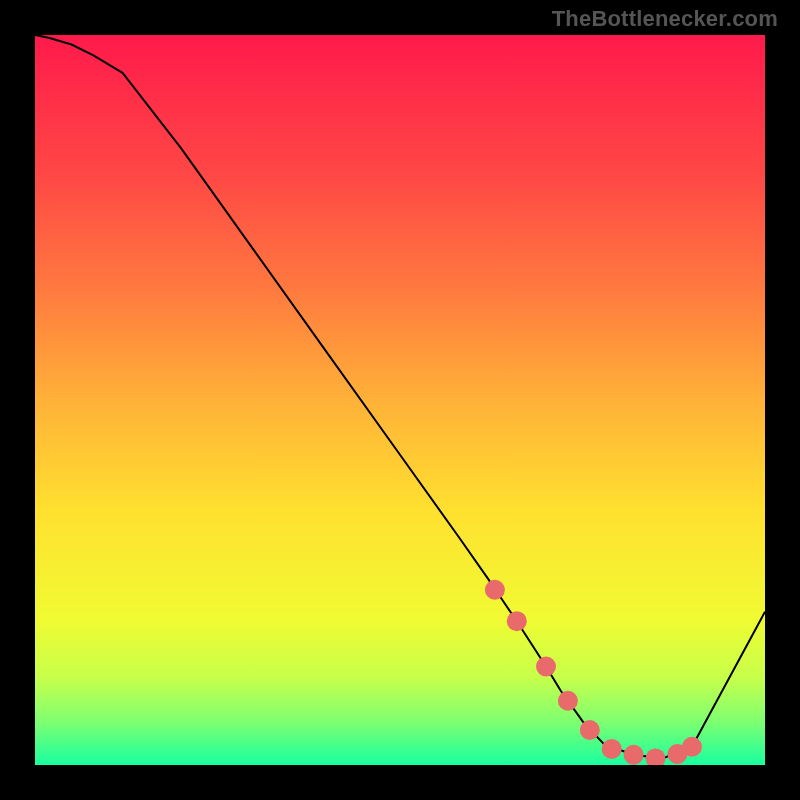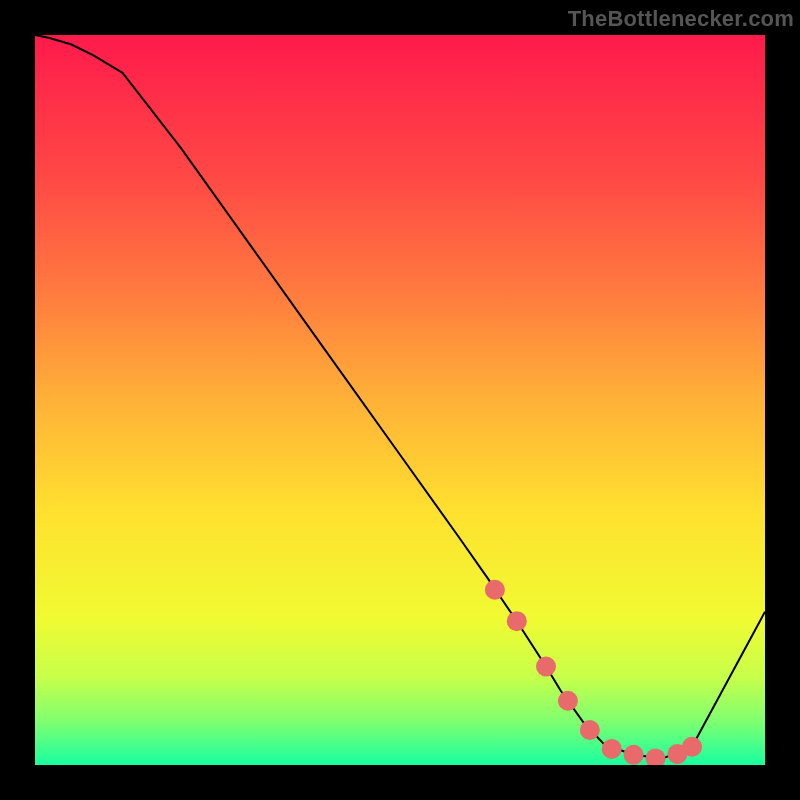--- a/index.html
+++ b/index.html
@@ -13,21 +13,21 @@
   }
   .frame {
     position: relative;
     width: 800px;
     height: 800px;
     background: #000;
   }
   .attribution {
     position: absolute;
     top: 6px;
-    right: 6px;
+    right: 22px;
     color: #555;
     font-size: 22px;
     font-weight: 600;
     letter-spacing: 0.2px;
     z-index: 5;
   }
   .plot-wrap {
     position: absolute;
     left: 35px;
     top: 35px;

